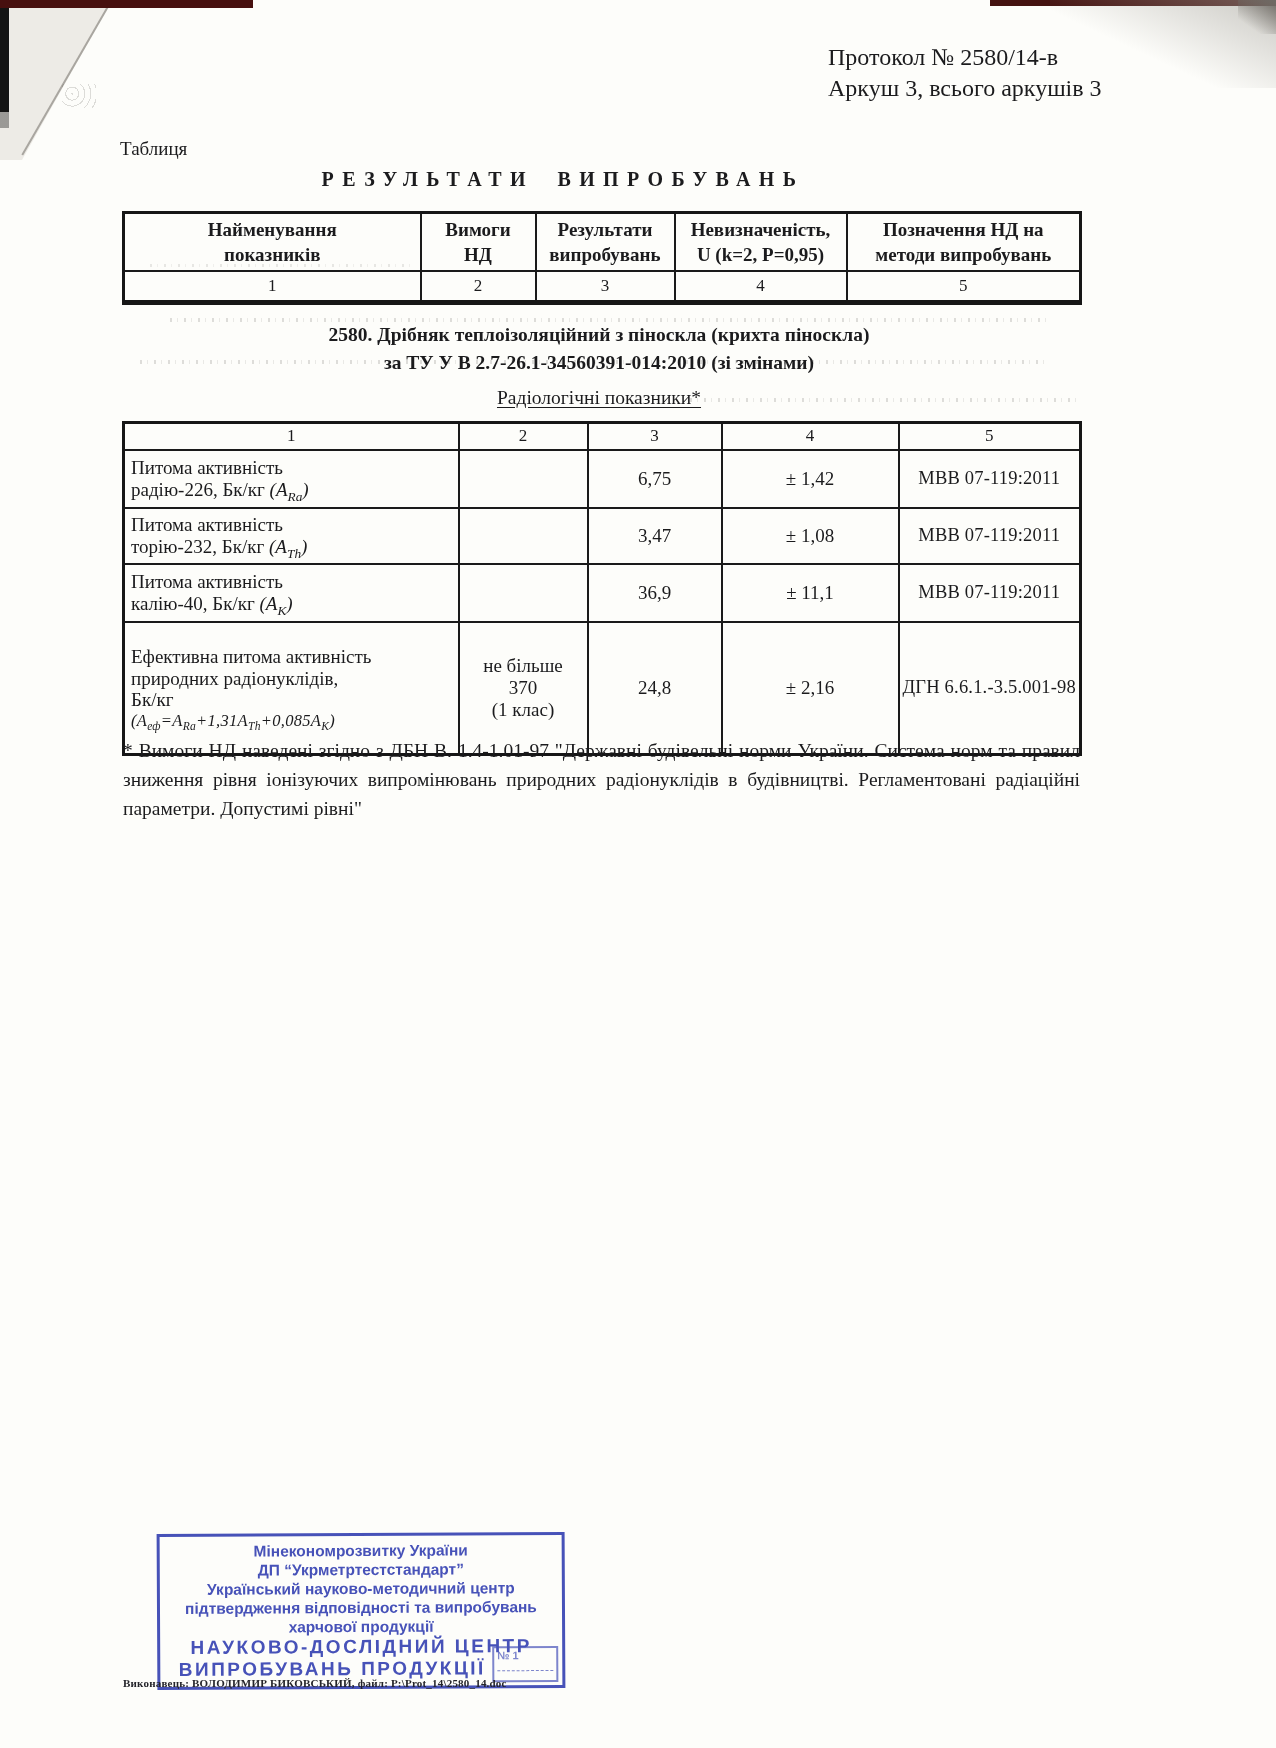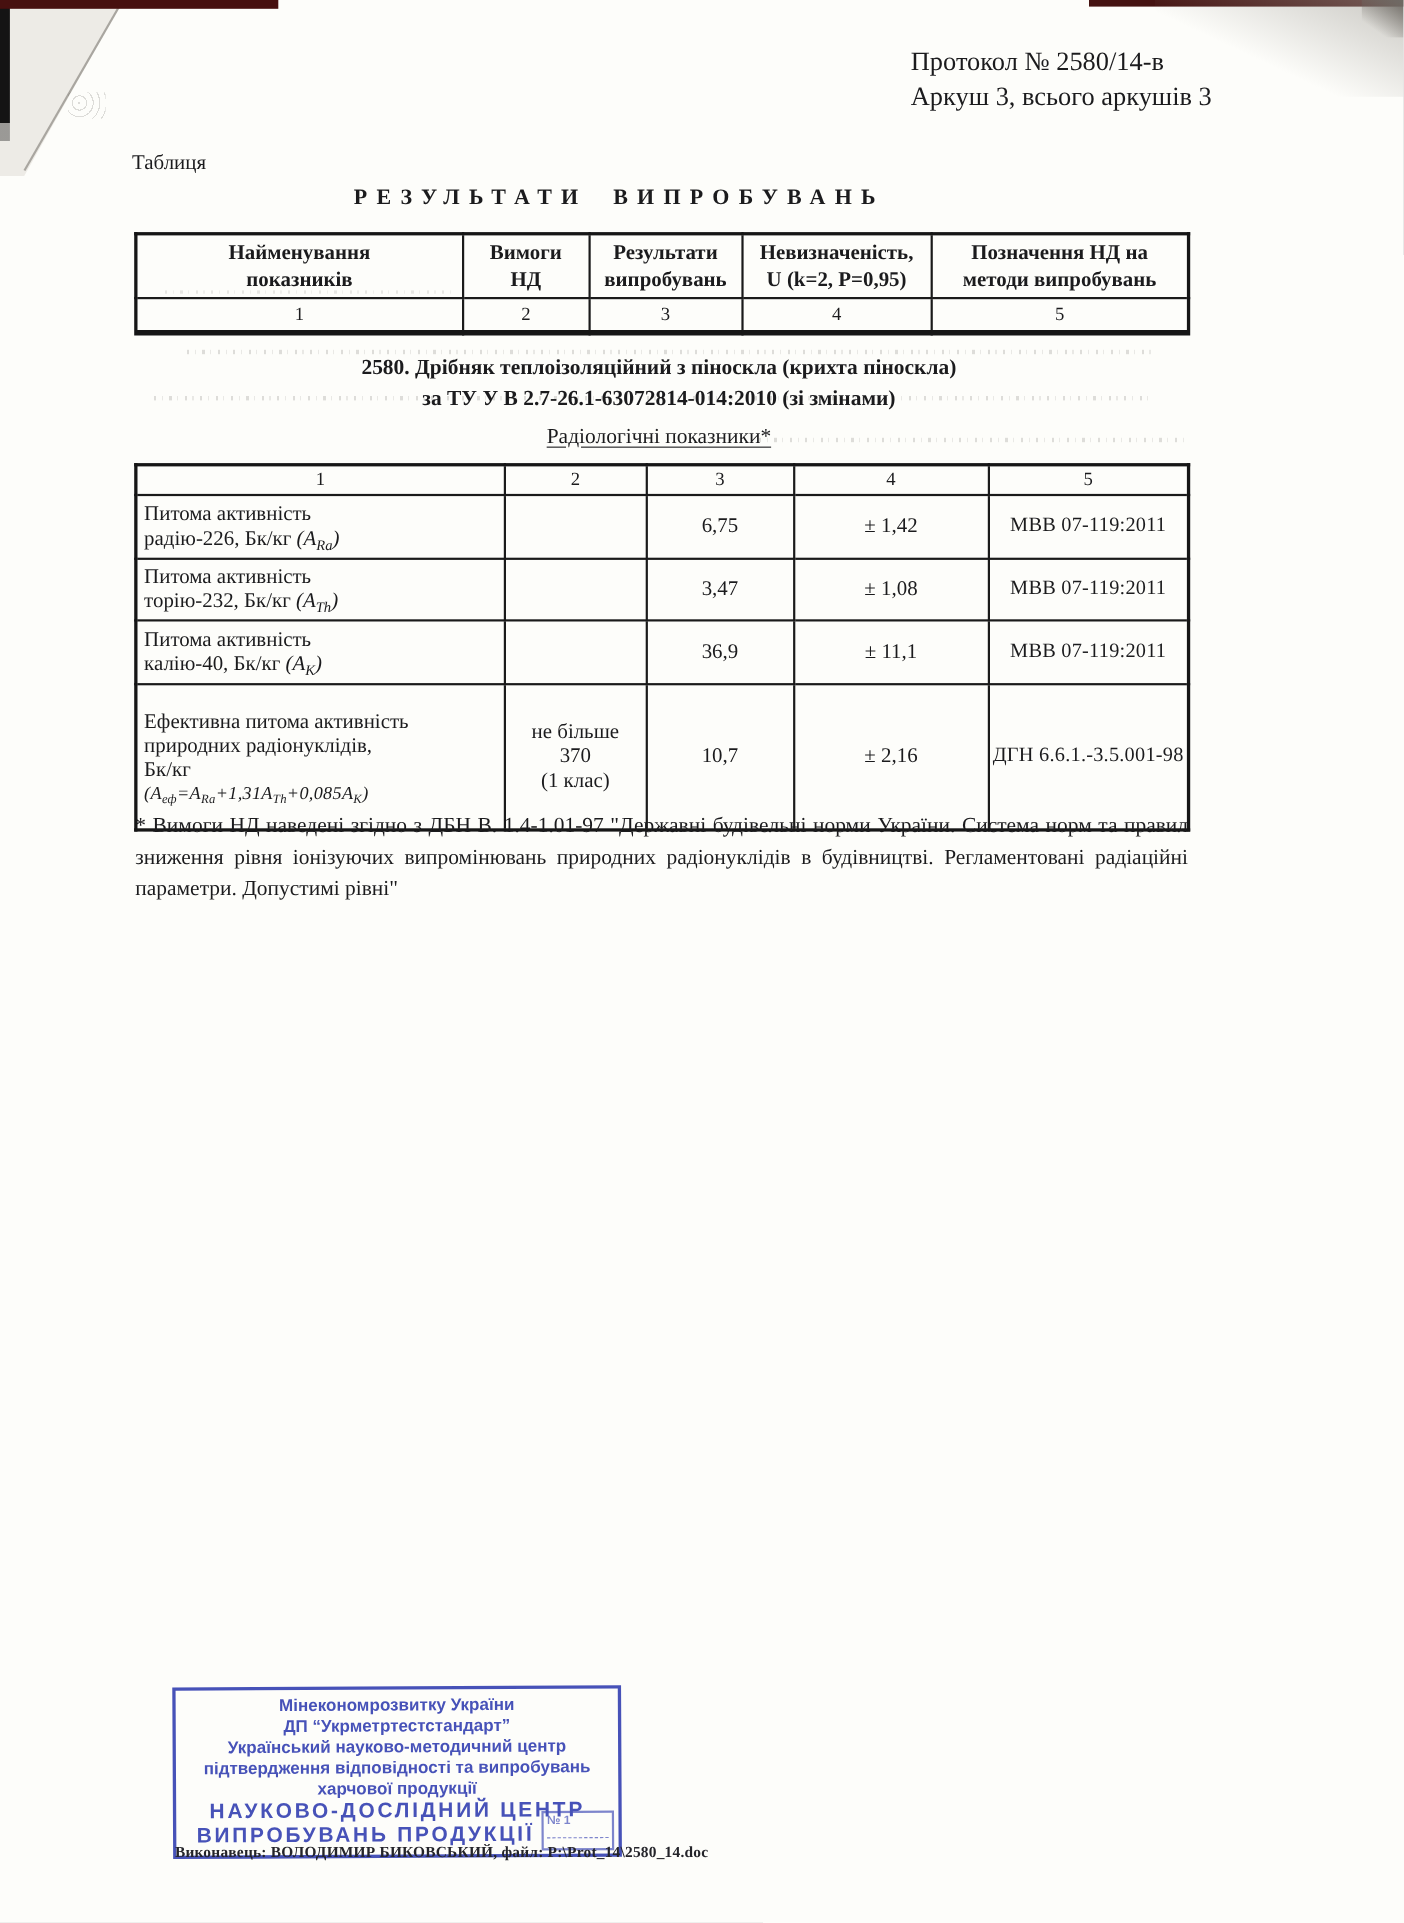--- a/index.html
+++ b/index.html
@@ -69,21 +69,21 @@
     font-family:"Liberation Sans", sans-serif; font-weight:600; text-align:center;
     padding:5px 0 6px; opacity:.93; transform:rotate(-0.3deg); }
   .stamp-sm { font-size:15.5px; line-height:19px; }
   .stamp-lg { font-size:19px; line-height:22px; font-weight:700; letter-spacing:2.5px; }
   .stamp-lg.shift { padding-right:58px; }
   .stamp-numbox { position:absolute; right:4px; bottom:3px; width:56px; height:30px;
     border:2px solid #3a46b4; font-size:11px; opacity:.7; text-align:left; padding:1px 3px;
     font-weight:600; }
   .stamp-numbox i { display:block; border-bottom:1px dashed #3a46b4; height:9px; font-style:normal; }
 
-  .executor { left:123px; top:1677px; font-size:14px; font-weight:600; color:#24242a; letter-spacing:.2px;margin-left:36px; }
+  .executor { left:123px; top:1677px; font-size:11px; font-weight:600; color:#24242a; letter-spacing:.2px; }
 </style>
 </head>
 <body>
 
 <div class="page">
 
   <div class="abs fold-area"></div>
   <div class="abs fold-line"></div>
   <div class="abs edge-strip-left"></div>
   <div class="abs strip-maroon-left"></div>
@@ -130,21 +130,21 @@
       <td>2</td>
       <td>3</td>
       <td>4</td>
       <td>5</td>
     </tr>
   </tbody>
     </table>
 
   <div class="abs sample-heading">
     <div>2580. Дрібняк теплоізоляційний з піноскла (крихта піноскла)</div>
-    <div>за ТУ У В 2.7-26.1-63072814-014:2010 (зі змінами)</div>
+    <div>за ТУ У В 2.7-26.1-34560391-014:2010 (зі змінами)</div>
   </div>
 
   <div class="abs section-title">
     <span>Радіологічні показники*</span>
   </div>
 
   <table class="abs t2">
     <colgroup>
       <col style="width:335px">
         <col style="width:129px">
@@ -197,21 +197,21 @@
     <tr style="height:133px">
       <td class="name-cell">
         <div>Ефективна питома активність</div>
         <div>природних радіонуклідів,</div>
         <div>Бк/кг</div>
         <div class="formula">(A<sub>еф</sub>=A<sub>Ra</sub>+1,31A<sub>Th</sub>+0,085A<sub>K</sub>)</div>
       </td>
       <td class="req-cell pre">не більше
 370
 (1 клас)</td>
-      <td class="val-cell">10,7</td>
+      <td class="val-cell">24,8</td>
       <td class="val-cell">± 2,16</td>
       <td class="method-cell">ДГН 6.6.1.-3.5.001-98</td>
     </tr>
   </tbody>
     </table>
 
   <div class="abs para footnote">* Вимоги НД наведені згідно з ДБН В. 1.4-1.01-97 "Державні будівельні норми України. Система норм та правил зниження рівня іонізуючих випромінювань природних радіонуклідів в будівництві. Регламентовані радіаційні параметри. Допустимі рівні"</div>
 
   <div class="abs stamp">
     <div class="stamp-sm">Мінекономрозвитку України</div>

